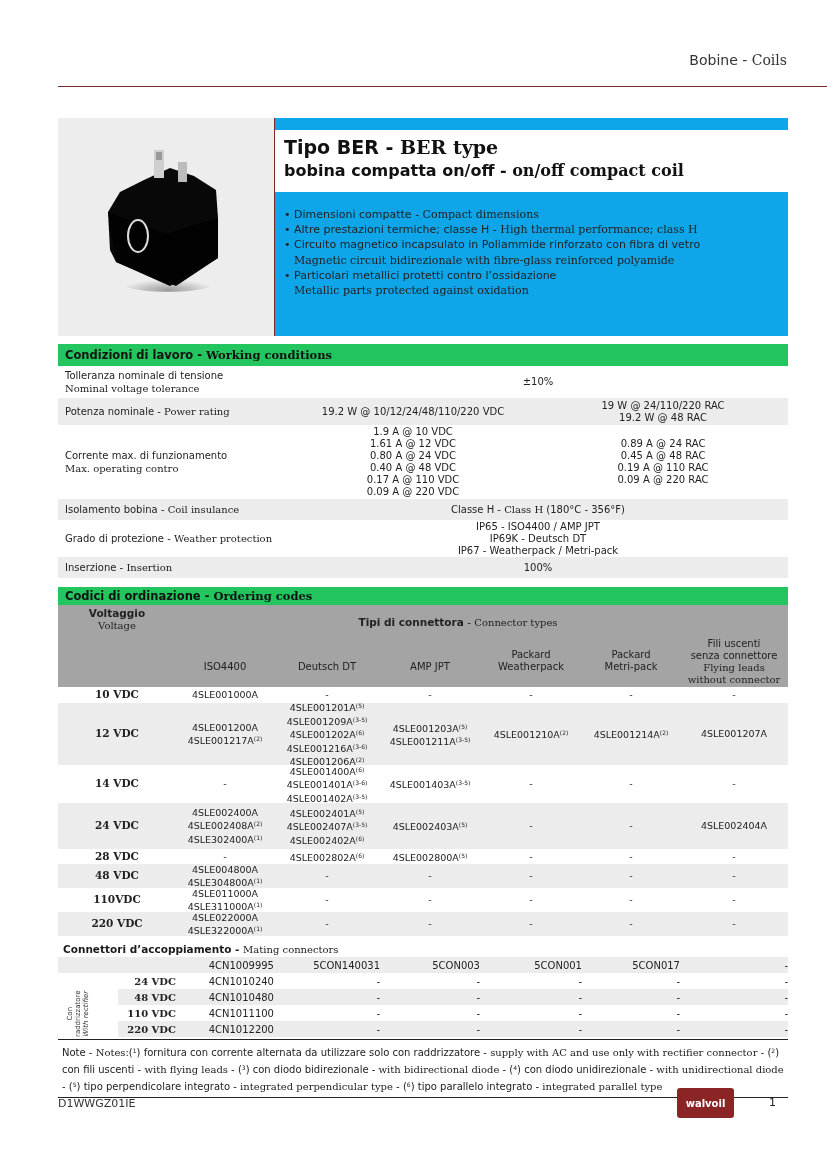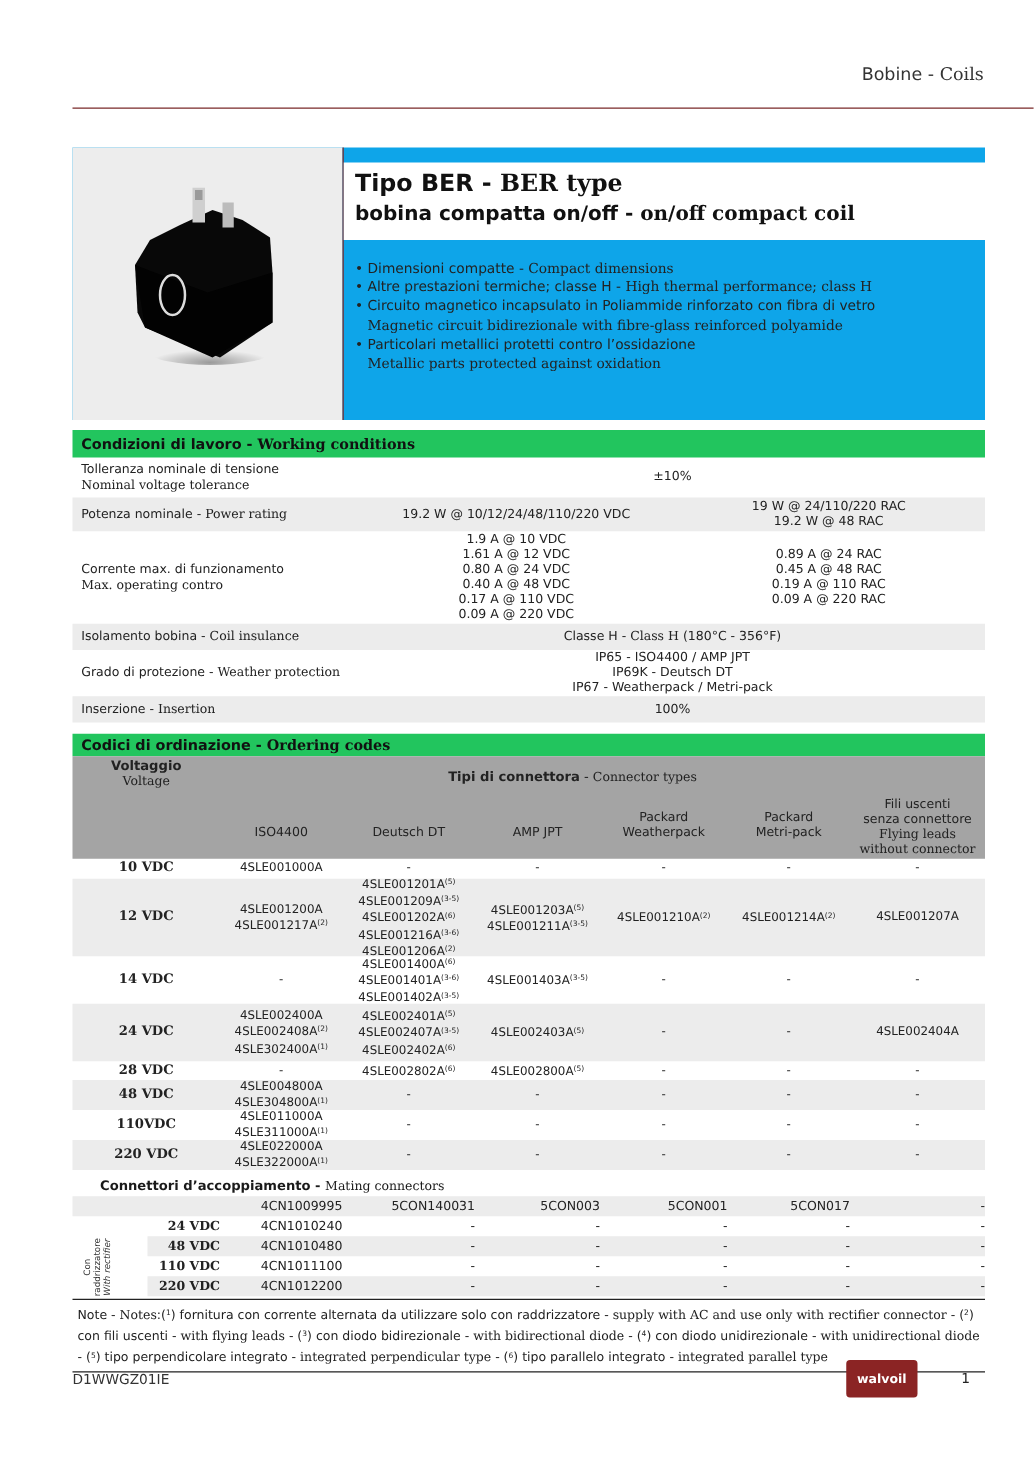--- a/index.html
+++ b/index.html
@@ -246,21 +246,21 @@
         <div class="c0">220 VDC</div>
         <div class="c1"><span>4SLE022000A</span><br><span>4SLE322000A</span><sup>(1)</sup></div>
         <div class="c2"><span>-</span></div>
         <div class="c3"><span>-</span></div>
         <div class="c4"><span>-</span></div>
         <div class="c5"><span>-</span></div>
         <div class="c6"><span>-</span></div>
       </div>
     </div>
 
-  <div class="mc-head" style="margin-top:4px;margin-left:17px;">
+  <div class="mc-head" style="margin-top:4px;">
     <span>Connettori d’accoppiamento</span> - <span class="it">Mating connectors</span>
   </div>
   <div id="mc-body" style="position:relative;">
       <div class="mc-row alt" style="margin-left: 0px;">
         <div class="m1" style="width: 118px;"></div>
         <div class="c1">4CN1009995</div>
         <div class="c2">5CON140031</div>
         <div class="c3">5CON003</div>
         <div class="c4">5CON001</div>
         <div class="c5">5CON017</div>

